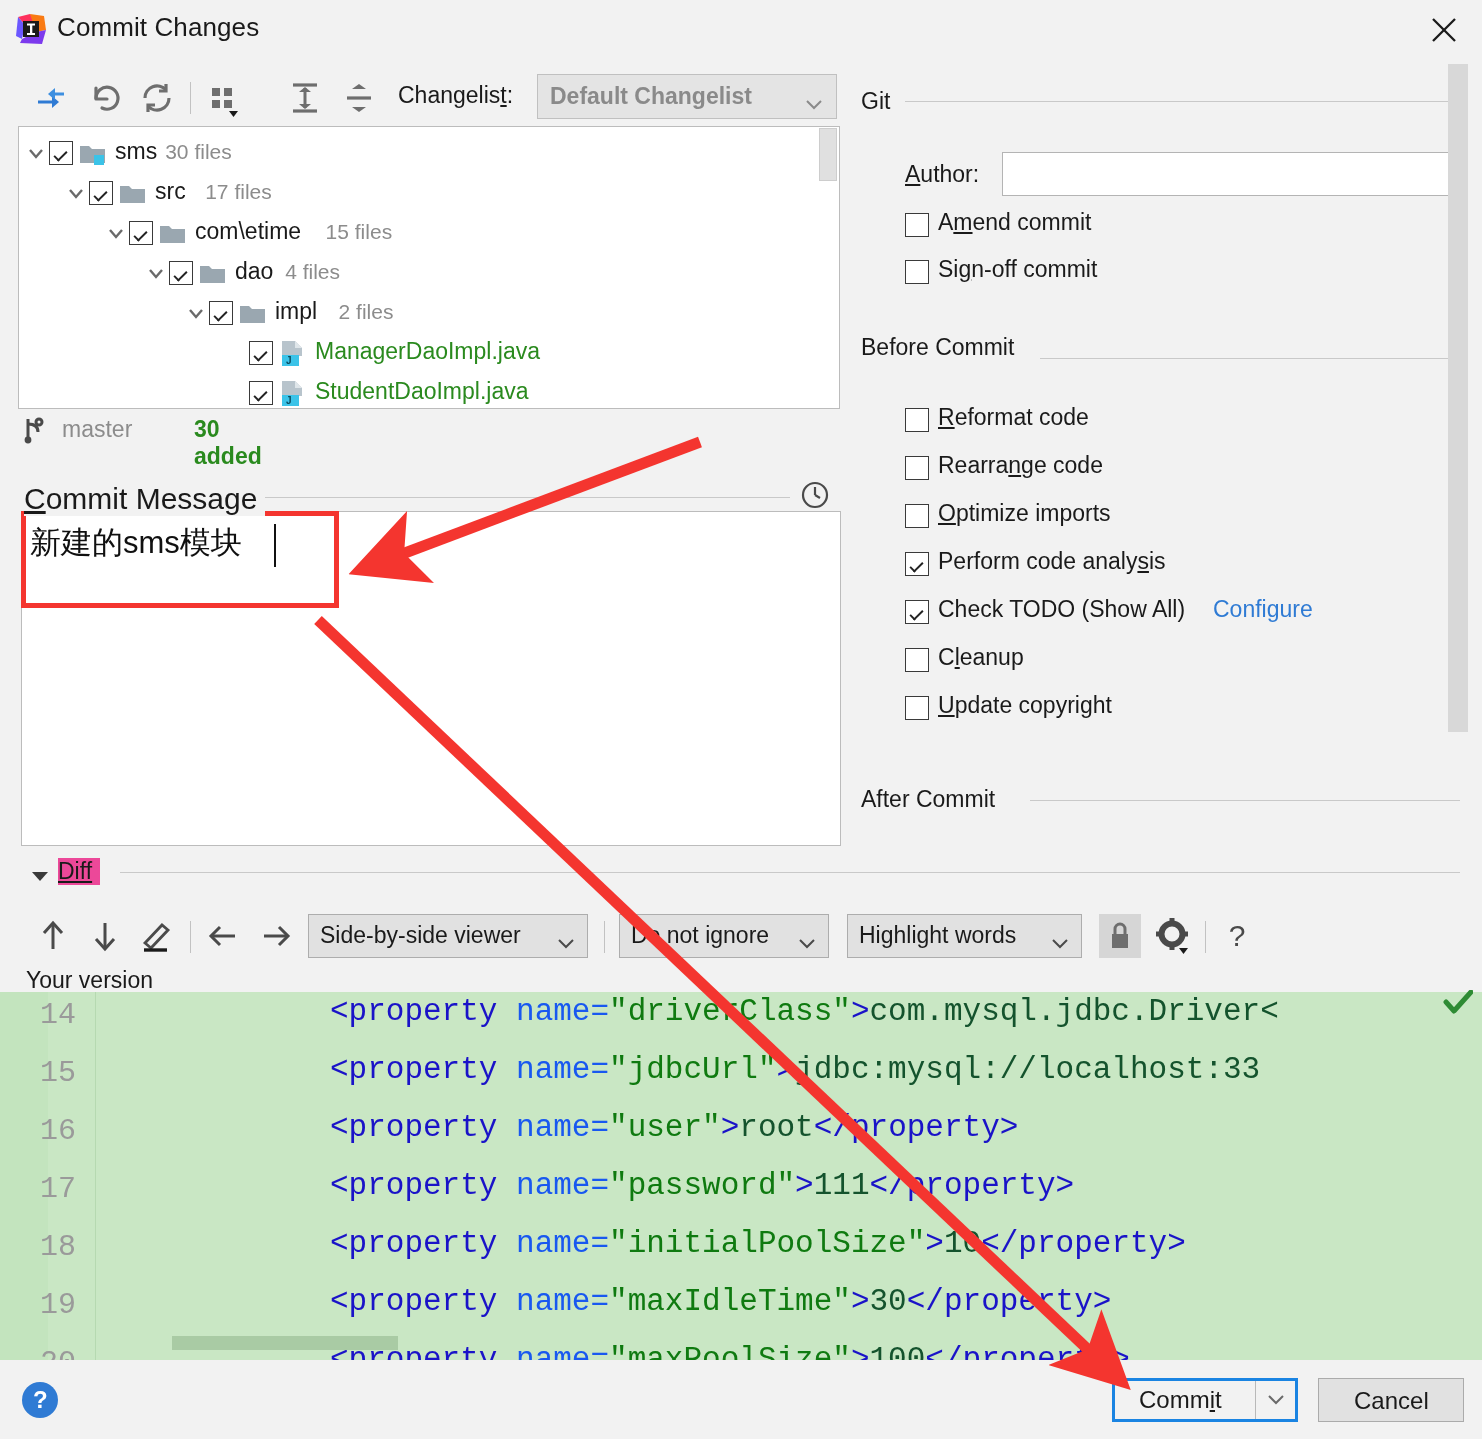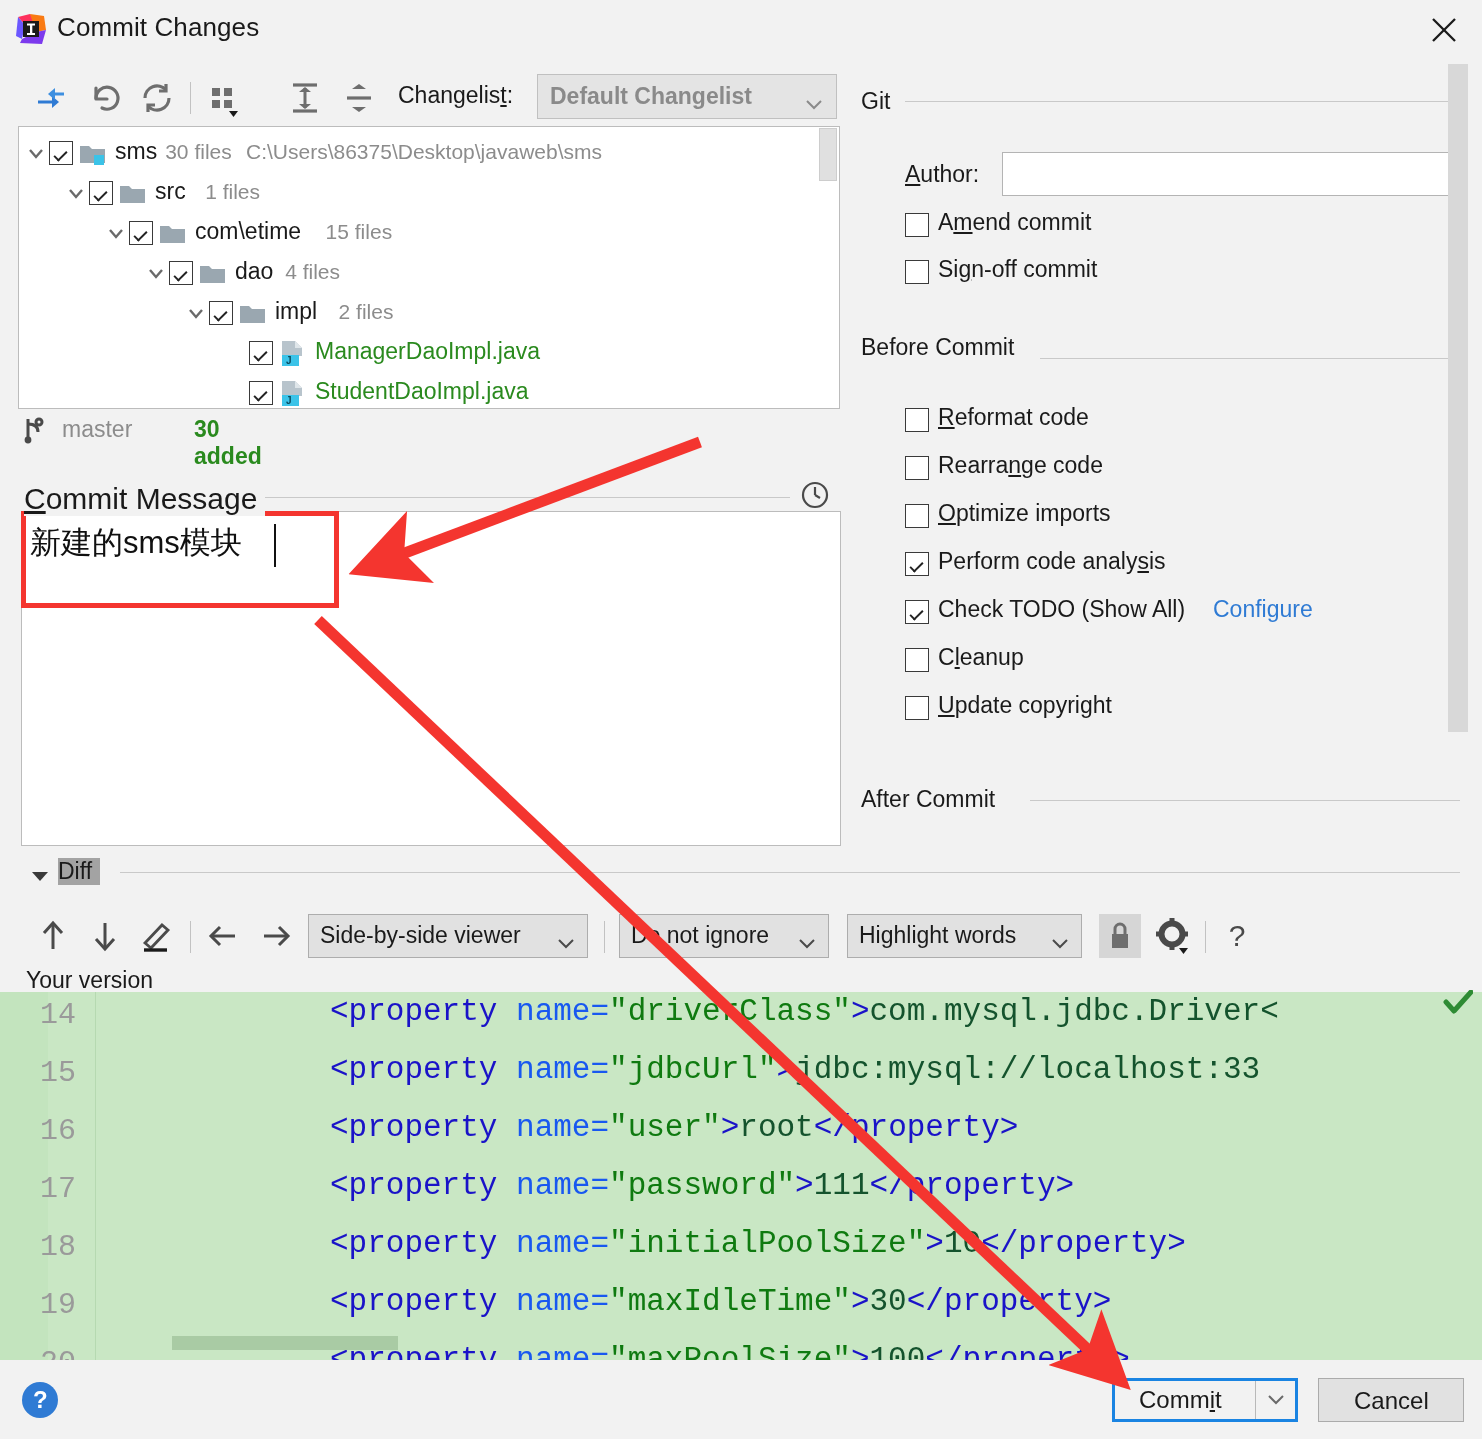--- a/index.html
+++ b/index.html
@@ -103,21 +103,21 @@
   .cb-label u{ text-decoration:underline; }
   .cb-link{ position:absolute; top:-4px; font-size:23px; color:#2f7bd4; cursor:pointer; }
   .after-partial{
     position:absolute; left:905px; top:845px; width:420px; height:16px;
     overflow:hidden; font-size:23px; color:#1a1a1a;
   }
   .rp-sb-thumb{ position:absolute; left:1448px; top:64px; width:20px; height:668px; background:#d8d8d8; cursor:pointer;}
 
   
   .diff-chev{ position:absolute; left:30px; top:866px; width:20px; height:20px; cursor:pointer;}
-  .diff-label{ position:absolute; left:58px; top:858px; font-size:23px; background:#a3a3a3; padding-right:8px;}
+  .diff-label{ position:absolute; left:58px; top:858px; font-size:23px; background:#ec4899; padding-right:8px;text-decoration:underline;}
   .diff-rule{ position:absolute; left:120px; top:872px; width:1340px; height:1px; background:#c9c9c9;}
 
   .dtb-icon{ position:absolute; top:915px; width:42px; height:42px; cursor:pointer; }
   .dtb-sep{ position:absolute; top:921px; width:1px; height:32px; background:#c2c2c2;}
   .dtb-combo{
     position:absolute; top:914px; height:44px;
     background:#e1e1e1; border:1px solid #adadad; cursor:pointer;
   }
   .dtb-combo .val{ position:absolute; left:11px; top:7px; font-size:23px; color:#1a1a1a; white-space:nowrap;}
   .dtb-combo .chev{ position:absolute; top:16px; }
@@ -265,32 +265,31 @@
         <span class="tw-chev" style="left: 8px;"><svg width="18" height="18" viewBox="0 0 18 18">
             <path d="M3 5 l6 7 l6 -7" fill="none" stroke="#6a6a6a" stroke-width="2.4"></path>
           </svg></span>
         <span class="tw-check on" style="left: 30px;"></span>
         <span class="tw-folder" style="left: 61px;"><svg width="27" height="21" viewBox="0 0 27 21">
             <path d="M0 2 h9 l3 3 h13 v14 H0 z" fill="#9aa7b0"></path>
             <rect x="14" y="11" width="10" height="10" fill="#3bc3e8"></rect>
           </svg></span>
         <span class="tw-name" style="left: 96px;">sms</span>
         <span class="tw-meta" style="left: 146.2px;">30 files</span>
-        <span class="tw-meta" style="left: 227px;">C:\Users\86375\Desktop\javaweb\sms</span>
       </div>
       <div class="tree-row" style="top: 46px;">
         <span class="tw-chev" style="left: 48px;"><svg width="18" height="18" viewBox="0 0 18 18">
             <path d="M3 5 l6 7 l6 -7" fill="none" stroke="#6a6a6a" stroke-width="2.4"></path>
           </svg></span>
         <span class="tw-check on" style="left: 70px;"></span>
         <span class="tw-folder" style="left: 101px;"><svg width="27" height="21" viewBox="0 0 27 21">
             <path d="M0 2 h9 l3 3 h13 v14 H0 z" fill="#9aa7b0"></path>
           </svg></span>
         <span class="tw-name" style="left: 136px;">src</span>
-        <span class="tw-meta" style="left: 186.2px;">1 files</span>
+        <span class="tw-meta" style="left: 186.2px;">17 files</span>
       </div>
       <div class="tree-row" style="top: 86px;">
         <span class="tw-chev" style="left: 88px;"><svg width="18" height="18" viewBox="0 0 18 18">
             <path d="M3 5 l6 7 l6 -7" fill="none" stroke="#6a6a6a" stroke-width="2.4"></path>
           </svg></span>
         <span class="tw-check on" style="left: 110px;"></span>
         <span class="tw-folder" style="left: 141px;"><svg width="27" height="21" viewBox="0 0 27 21">
             <path d="M0 2 h9 l3 3 h13 v14 H0 z" fill="#9aa7b0"></path>
           </svg></span>
         <span class="tw-name" style="left: 176px;">com\etime</span>

